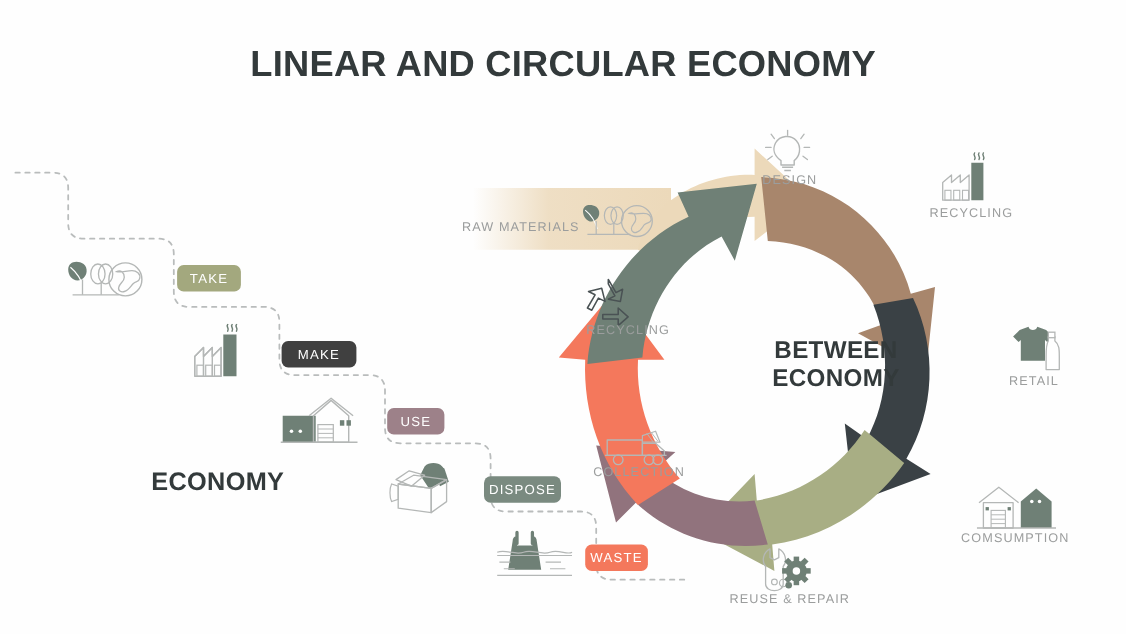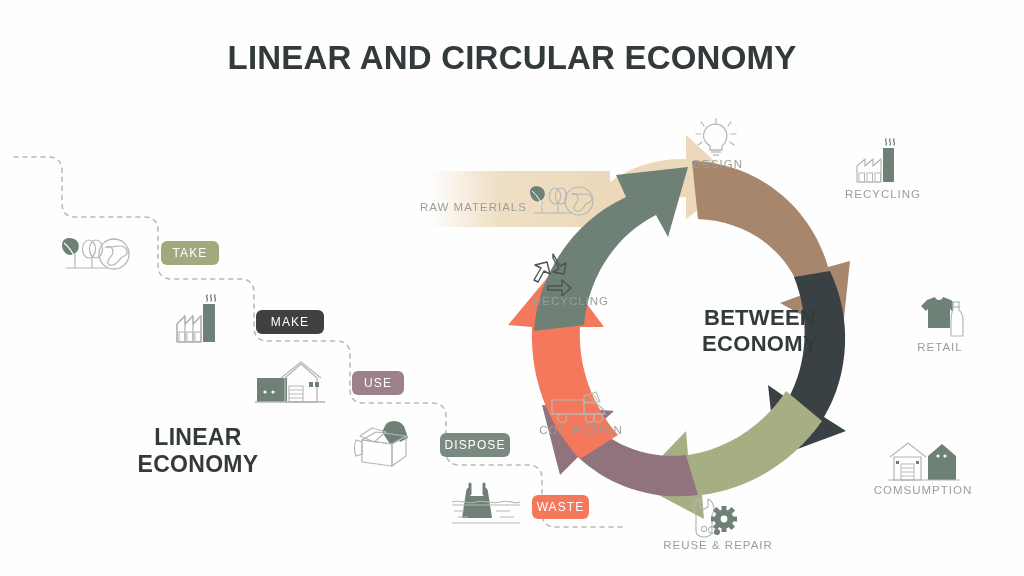--- a/index.html
+++ b/index.html
@@ -116,21 +116,20 @@
   }
 </style>
 </head>
 <body>
 
 <div id="header">
   <div class="headline">LINEAR AND CIRCULAR ECONOMY</div>
 </div>
 
 <div id="linear-title" class="big-title">
-  <div>LINEAR</div>
   <div>ECONOMY</div>
 </div>
 
 <svg id="linear-svg" viewBox="0 0 1024 576">
   <path d="M 14,157 L 48,157 Q 62,157 62,171 L 62,203 Q 62,217 76,217
            L 144,217 Q 158,217 158,231 L 158,265 Q 158,279 172,279
            L 240,279 Q 254,279 254,293 L 254,327 Q 254,341 268,341
            L 336,341 Q 350,341 350,355 L 350,389 Q 350,403 364,403
            L 432,403 Q 446,403 446,417 L 446,451 Q 446,465 460,465
            L 528,465 Q 542,465 542,479 L 542,513 Q 542,527 556,527

